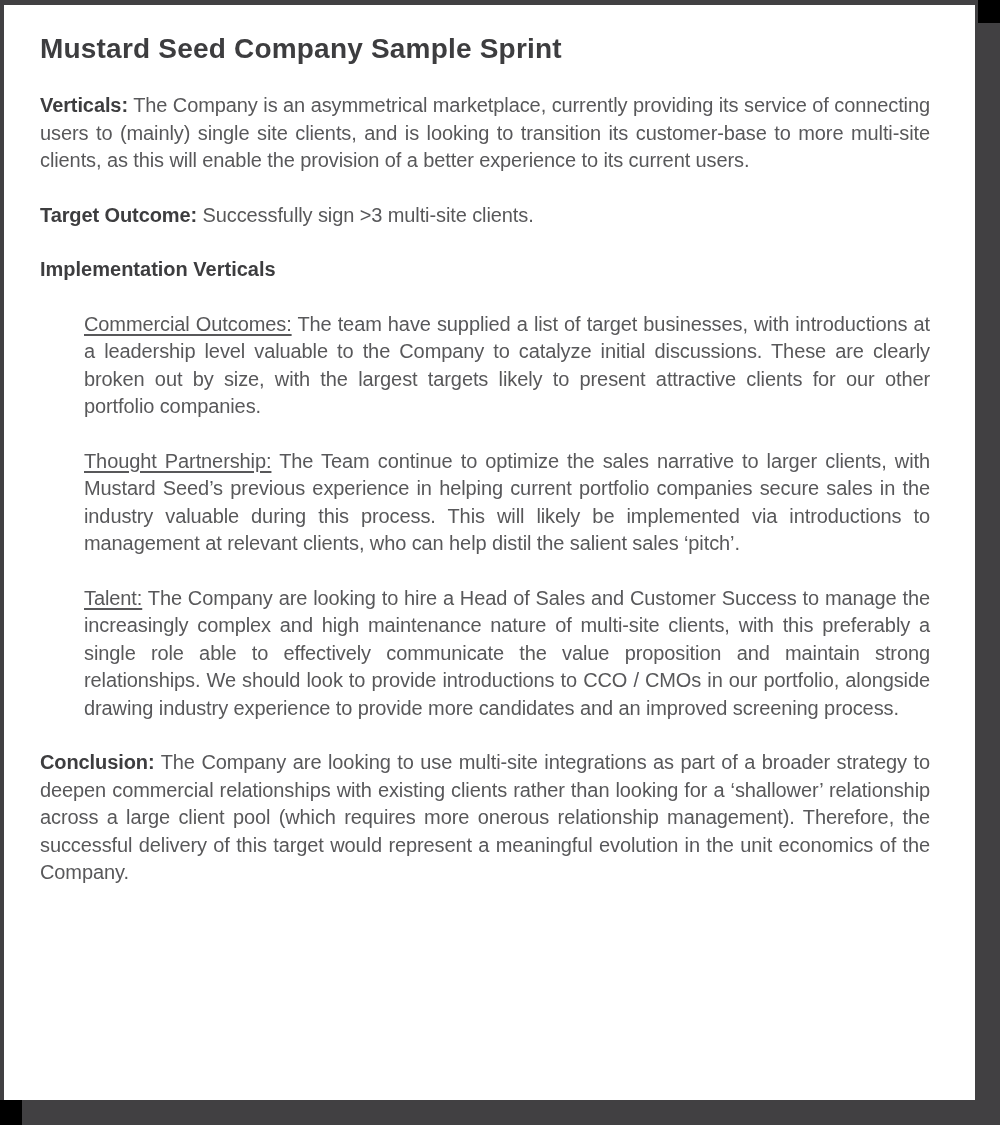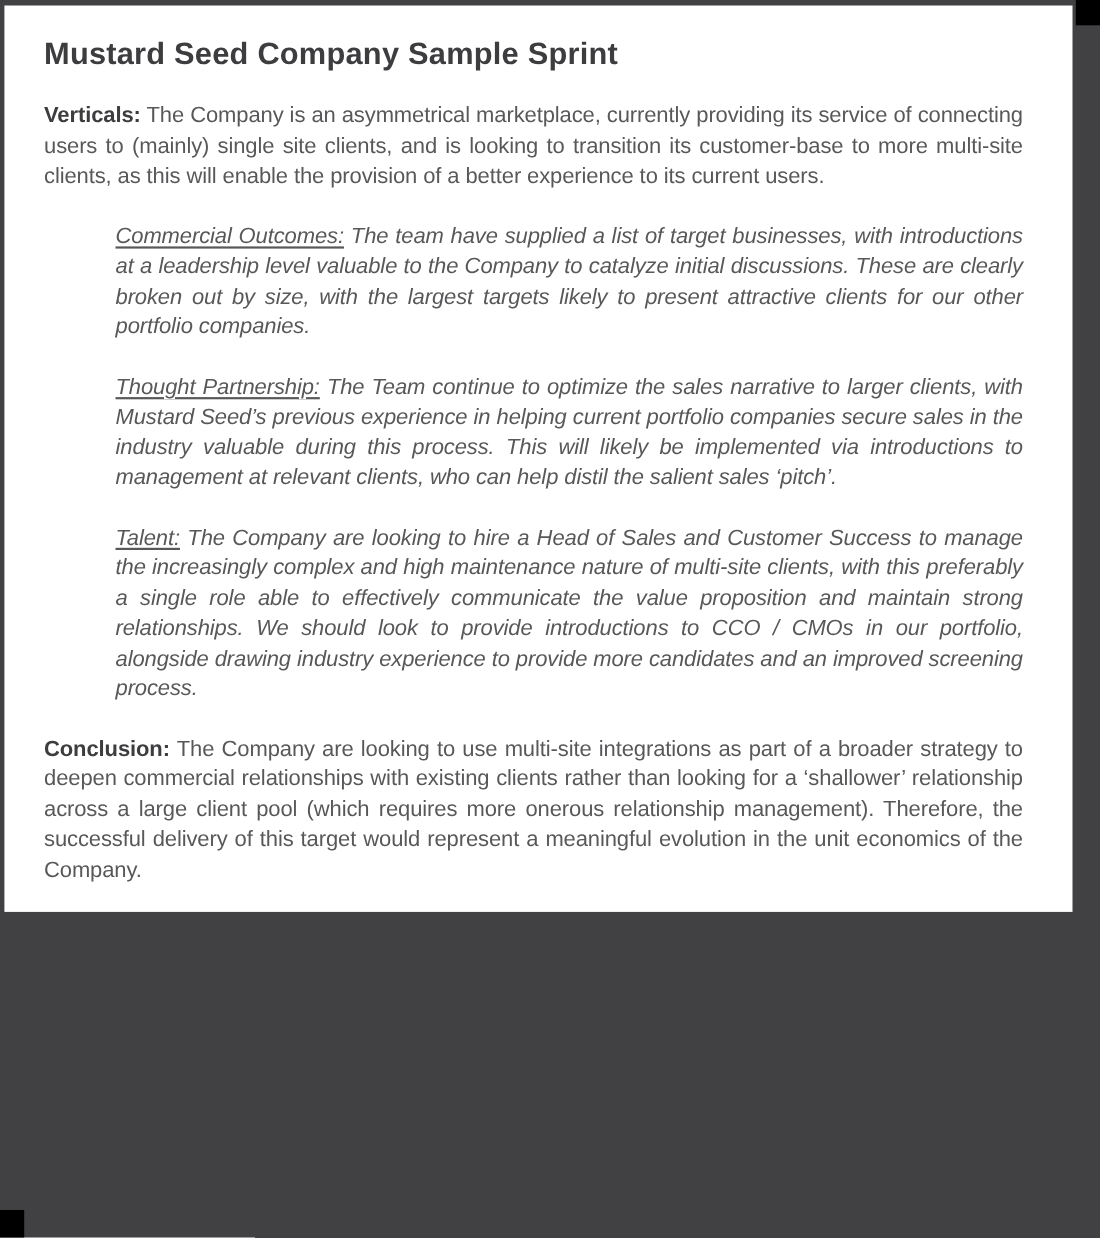--- a/index.html
+++ b/index.html
@@ -17,42 +17,42 @@
     background: var(--corner-marks, #000000);
   }
   .corner-bl {
     position: absolute; bottom: 0; left: 0;
     width: 22px; height: 25px;
     background: var(--corner-marks, #000000);
   }
   .page {
     position: absolute;
     left: 4px; top: 5px;
-    width: 971px; height: 824px;
+    width: 971px; height: 1095px;
     background: var(--page-background, #ffffff);
     box-sizing: border-box;
     padding: 27px 45px 0 36px;
   }
   h1.doc-title {
     font-size: 28px;
     line-height: 33px;
     font-weight: 700;
     color: var(--heading-text, #3d3d3f);
     letter-spacing: 0.2px;
     margin: 0 0 25px 0;
   }
   .para {
     font-size: 20px;
     line-height: 27.5px;
     letter-spacing: -0.1px;
     color: var(--body-text, #58585a);
     text-align: justify;
     margin: 27px 0;
   }
-  .para.indent { margin-left: 65px; font-style: italic; }
+  .para.indent { margin-left: 44px; }
   .blabel {
     font-weight: 700;
     color: var(--heading-text, #3d3d3f);
   }
   .ulabel {
     text-decoration: underline;
     text-underline-offset: 3px;
   }
   .section-heading {
     font-size: 20px;
@@ -67,21 +67,23 @@
 
 <div class="corner-tr"></div>
 <div class="corner-bl"></div>
 
 <div class="page">
 
   <h1 class="doc-title">Mustard Seed Company Sample Sprint</h1>
 
   <p class="para"><span class="blabel">Verticals:</span> <span>The Company is an asymmetrical marketplace, currently providing its service of connecting users to (mainly) single site clients, and is looking to transition its customer-base to more multi-site clients, as this will enable the provision of a better experience to its current users.</span></p>
 
+  <p class="para"><span class="blabel">Target Outcome:</span> <span>Successfully sign &gt;3 multi-site clients.</span></p>
 
+  <div class="section-heading">Implementation Verticals</div>
 
   <p class="para indent"><span class="ulabel">Commercial Outcomes:</span> <span>The team have supplied a list of target businesses, with introductions at a leadership level valuable to the Company to catalyze initial discussions. These are clearly broken out by size, with the largest targets likely to present attractive clients for our other portfolio companies.</span></p>
 
 
   <p class="para indent"><span class="ulabel">Thought Partnership:</span> <span>The Team continue to optimize the sales narrative to larger clients, with Mustard Seed’s previous experience in helping current portfolio companies secure sales in the industry valuable during this process. This will likely be implemented via introductions to management at relevant clients, who can help distil the salient sales ‘pitch’.</span></p>
 
   <p class="para indent"><span class="ulabel">Talent:</span> <span>The Company are looking to hire a Head of Sales and Customer Success to manage the increasingly complex and high maintenance nature of multi-site clients, with this preferably a single role able to effectively communicate the value proposition and maintain strong relationships. We should look to provide introductions to CCO / CMOs in our portfolio, alongside drawing industry experience to provide more candidates and an improved screening process.</span></p>
 
   <p class="para"><span class="blabel">Conclusion:</span> <span>The Company are looking to use multi-site integrations as part of a broader strategy to deepen commercial relationships with existing clients rather than looking for a ‘shallower’ relationship across a large client pool (which requires more onerous relationship management). Therefore, the successful delivery of this target would represent a meaningful evolution in the unit economics of the Company.</span></p>
 

